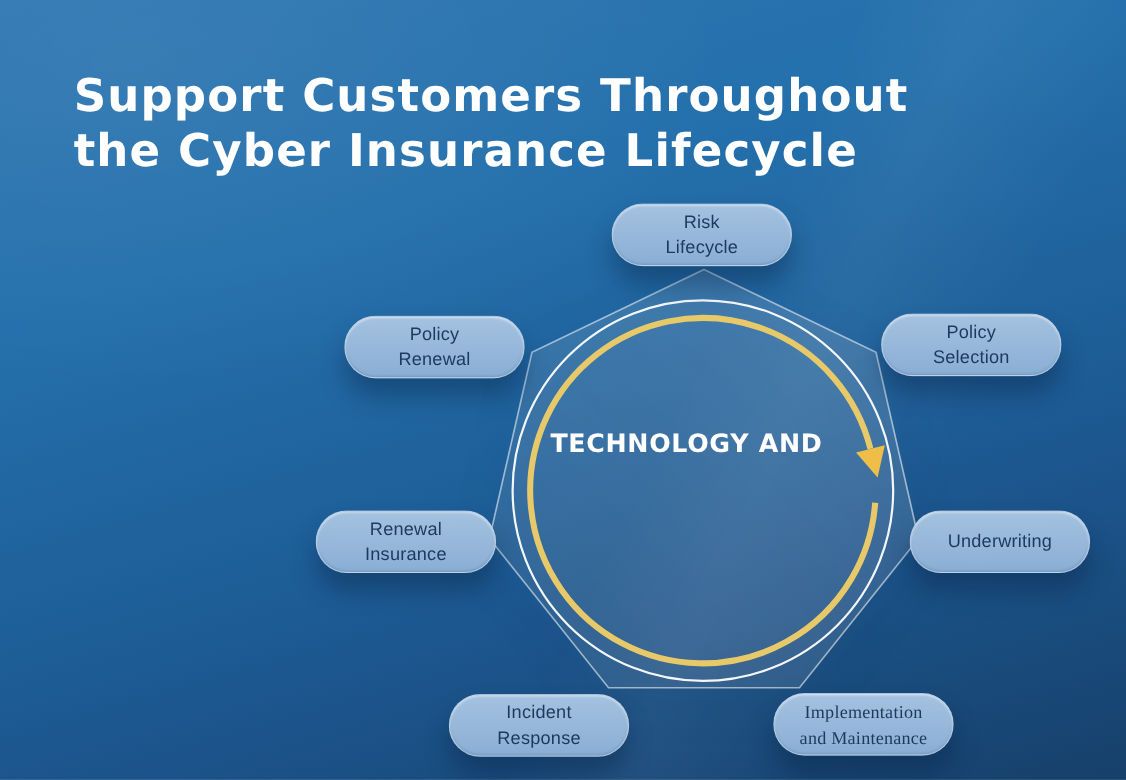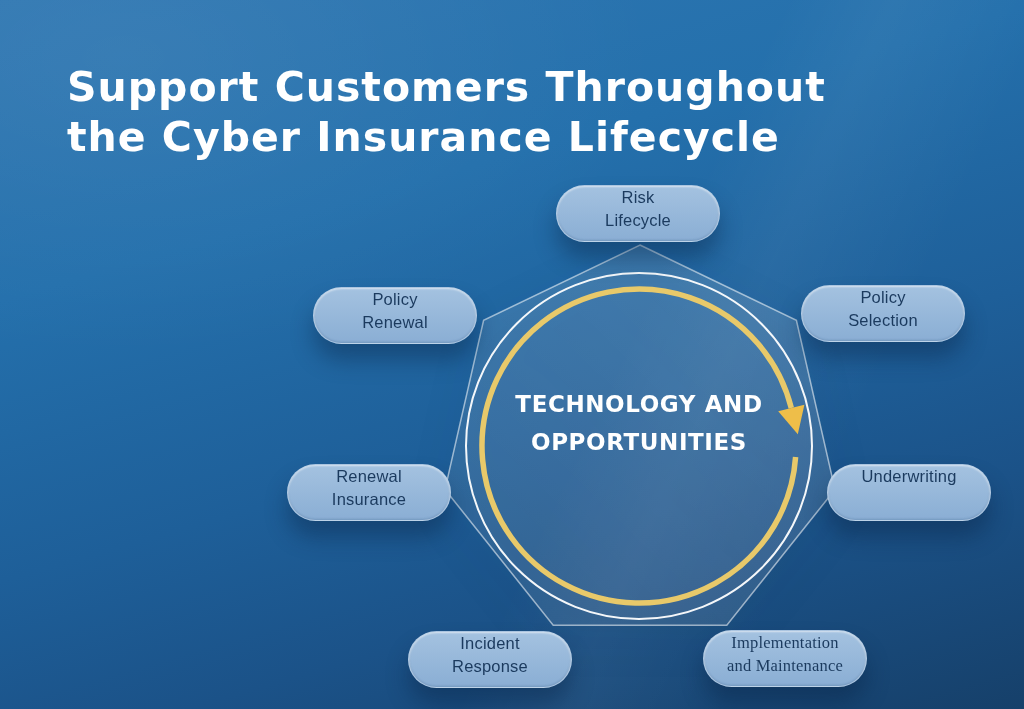--- a/index.html
+++ b/index.html
@@ -52,30 +52,30 @@
     opacity:0.95;
   }
   .cycle-arc{
     fill:none;
     stroke:var(--cycle-arc);
     stroke-width:5.5;
     stroke-linecap:butt;
   }
   .arrow-head{fill:var(--arrow-head);}
   .center-label{
-    position:absolute;left:469px;top:385px;width:340px;
+    position:absolute;left:454px;top:385px;width:340px;
     text-align:center;
     color:var(--center-text);
     font-family:"DejaVu Sans","Liberation Sans",sans-serif;
     font-weight:700;font-size:23px;line-height:38px;letter-spacing:0.6px;
   }
   .center-label span{display:block;}
   .pill{
     position:absolute;width:164px;height:57px;border-radius:29px;
-    display:flex;flex-direction:column;align-items:center;justify-content:flex-start;
+    display:flex;flex-direction:column;align-items:center;justify-content:center;
     background:linear-gradient(180deg,var(--node-fill-top) 0%,var(--node-fill-bottom) 100%);
     color:var(--node-text);
     font-size:16.5px;line-height:23px;letter-spacing:0.2px;text-align:center;
     box-shadow:
       0 16px 22px rgba(8,32,64,0.38),
       inset 0 1px 2px rgba(255,255,255,0.6),
       inset 0 -1px 2px rgba(30,70,120,0.25);
     border:1px solid rgba(255,255,255,0.28);
   }
   .n-risk{left:556px;top:185px;}
@@ -101,21 +101,20 @@
     </linearGradient>
   </defs>
   <polygon class="heptagon" points="640,245 796.4,320.3 835,489.5 726.8,625.2 553.2,625.2 445,489.5 483.6,320.3"></polygon>
   <circle class="cycle-circle" cx="639" cy="446" r="173"></circle>
   <path class="cycle-arc" d="M 795.6 457 A 157 157 0 1 1 791.3 408"></path>
   <polygon class="arrow-head" points="804.4,404.7 778.2,411.3 797.8,434.2"></polygon>
 </svg>
 
 <div class="center-label">
   <span>TECHNOLOGY AND</span>
-  <span>OPPORTUNITIES</span>
 </div>
 
 <div class="pill n-risk">
   <span>Risk</span>
   <span>Lifecycle</span>
 </div>
 
 <div class="pill n-polsel">
   <span>Policy</span>
   <span>Selection</span>

